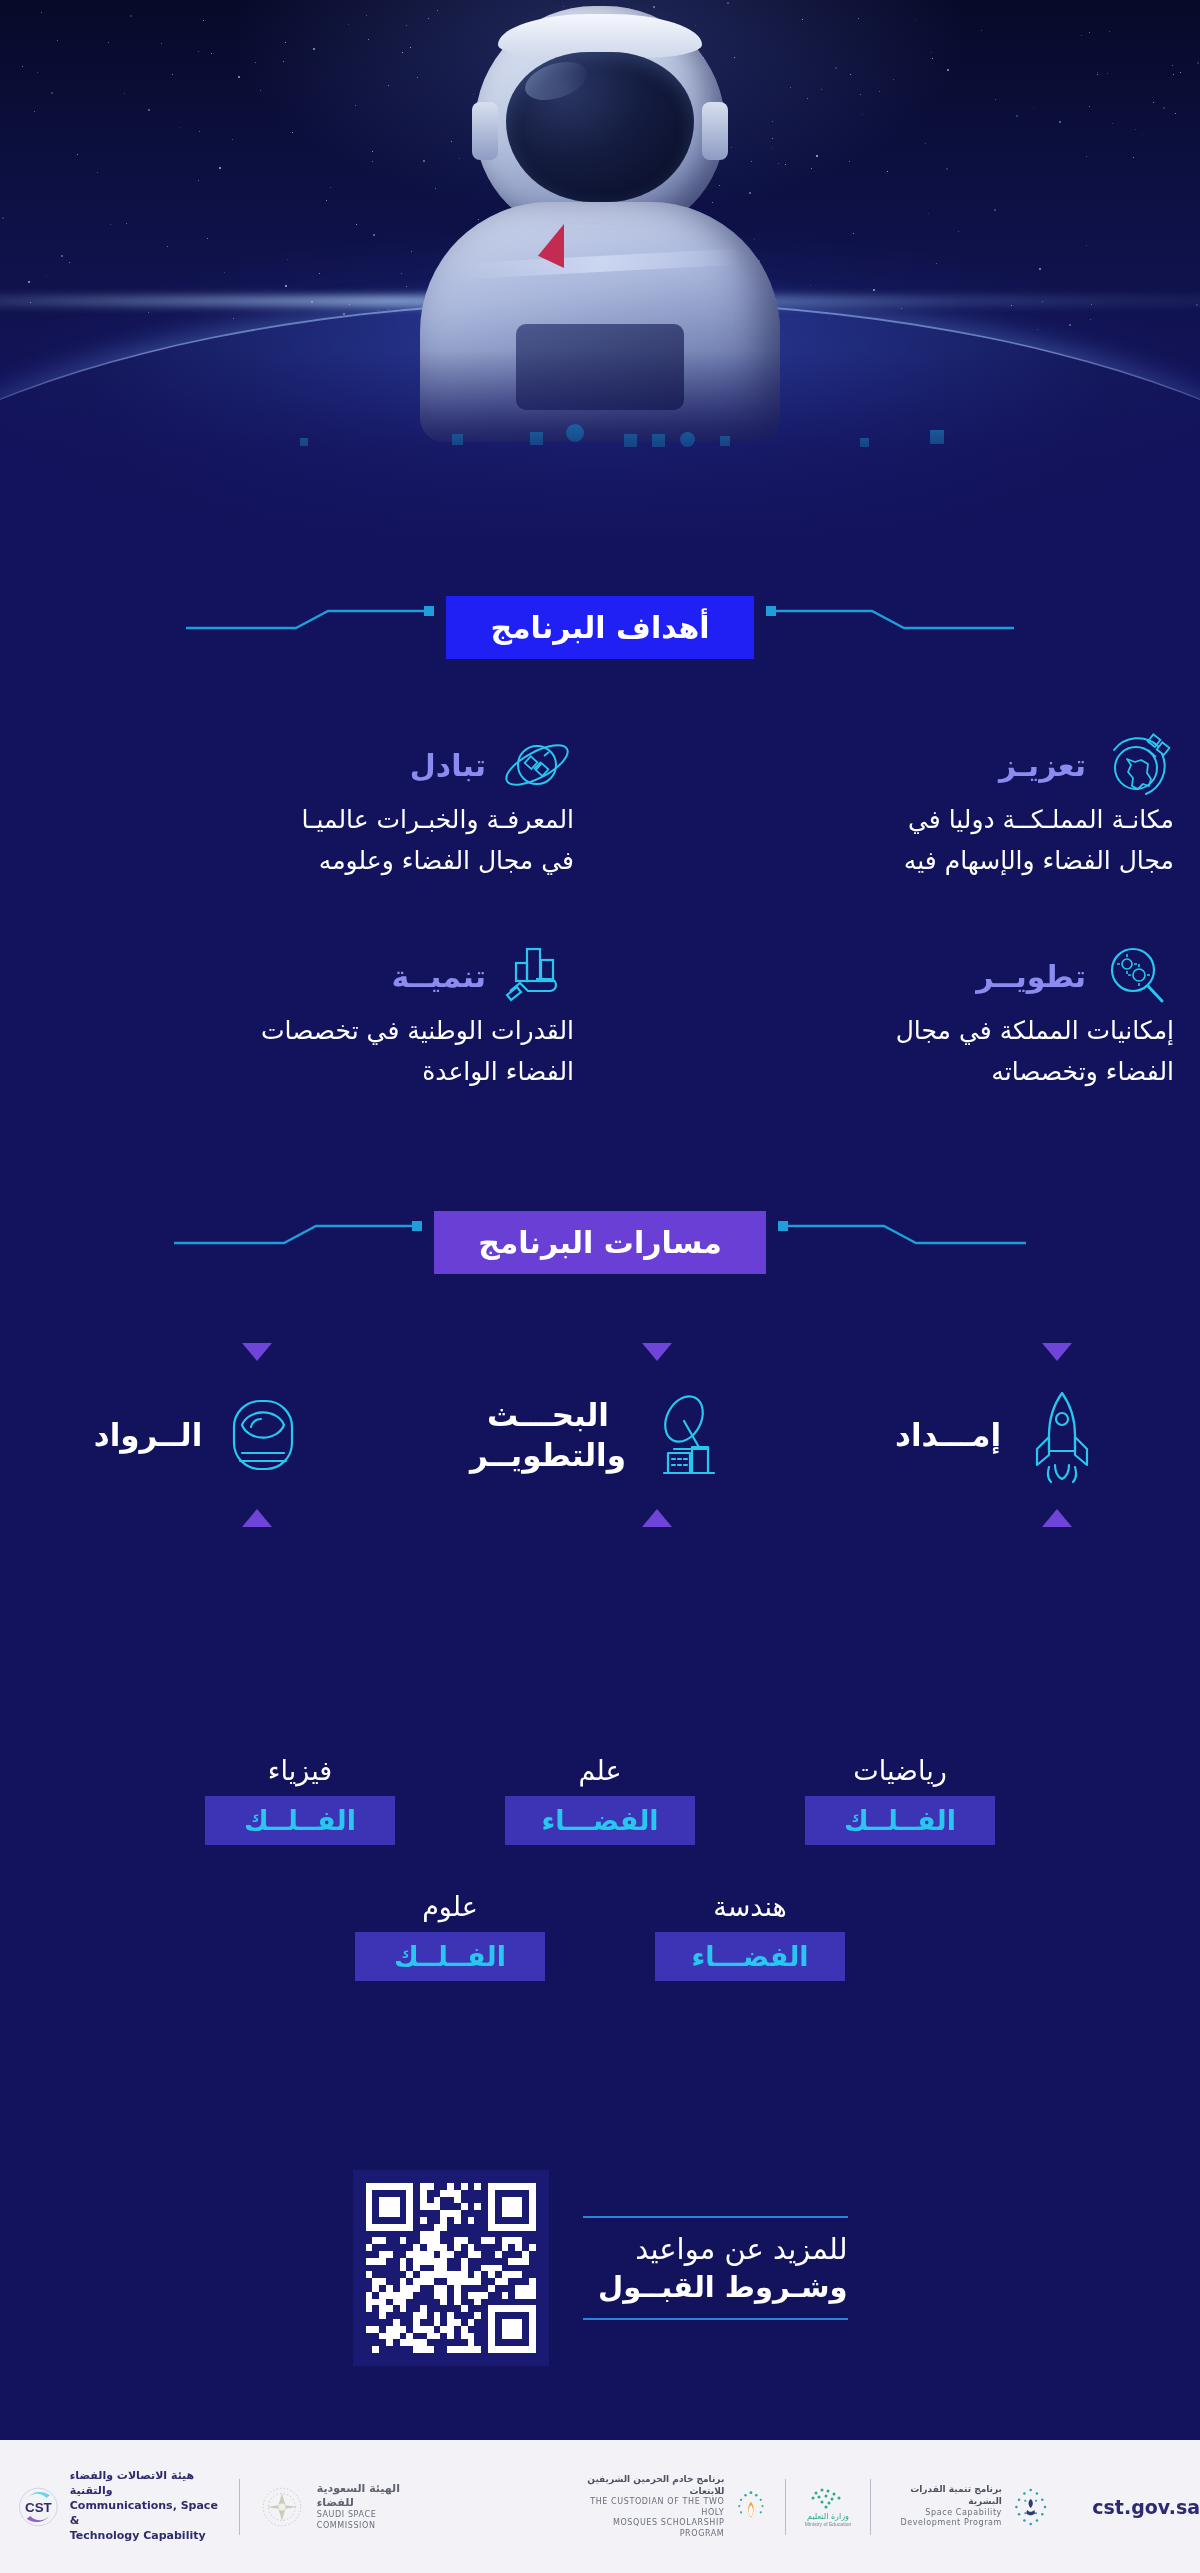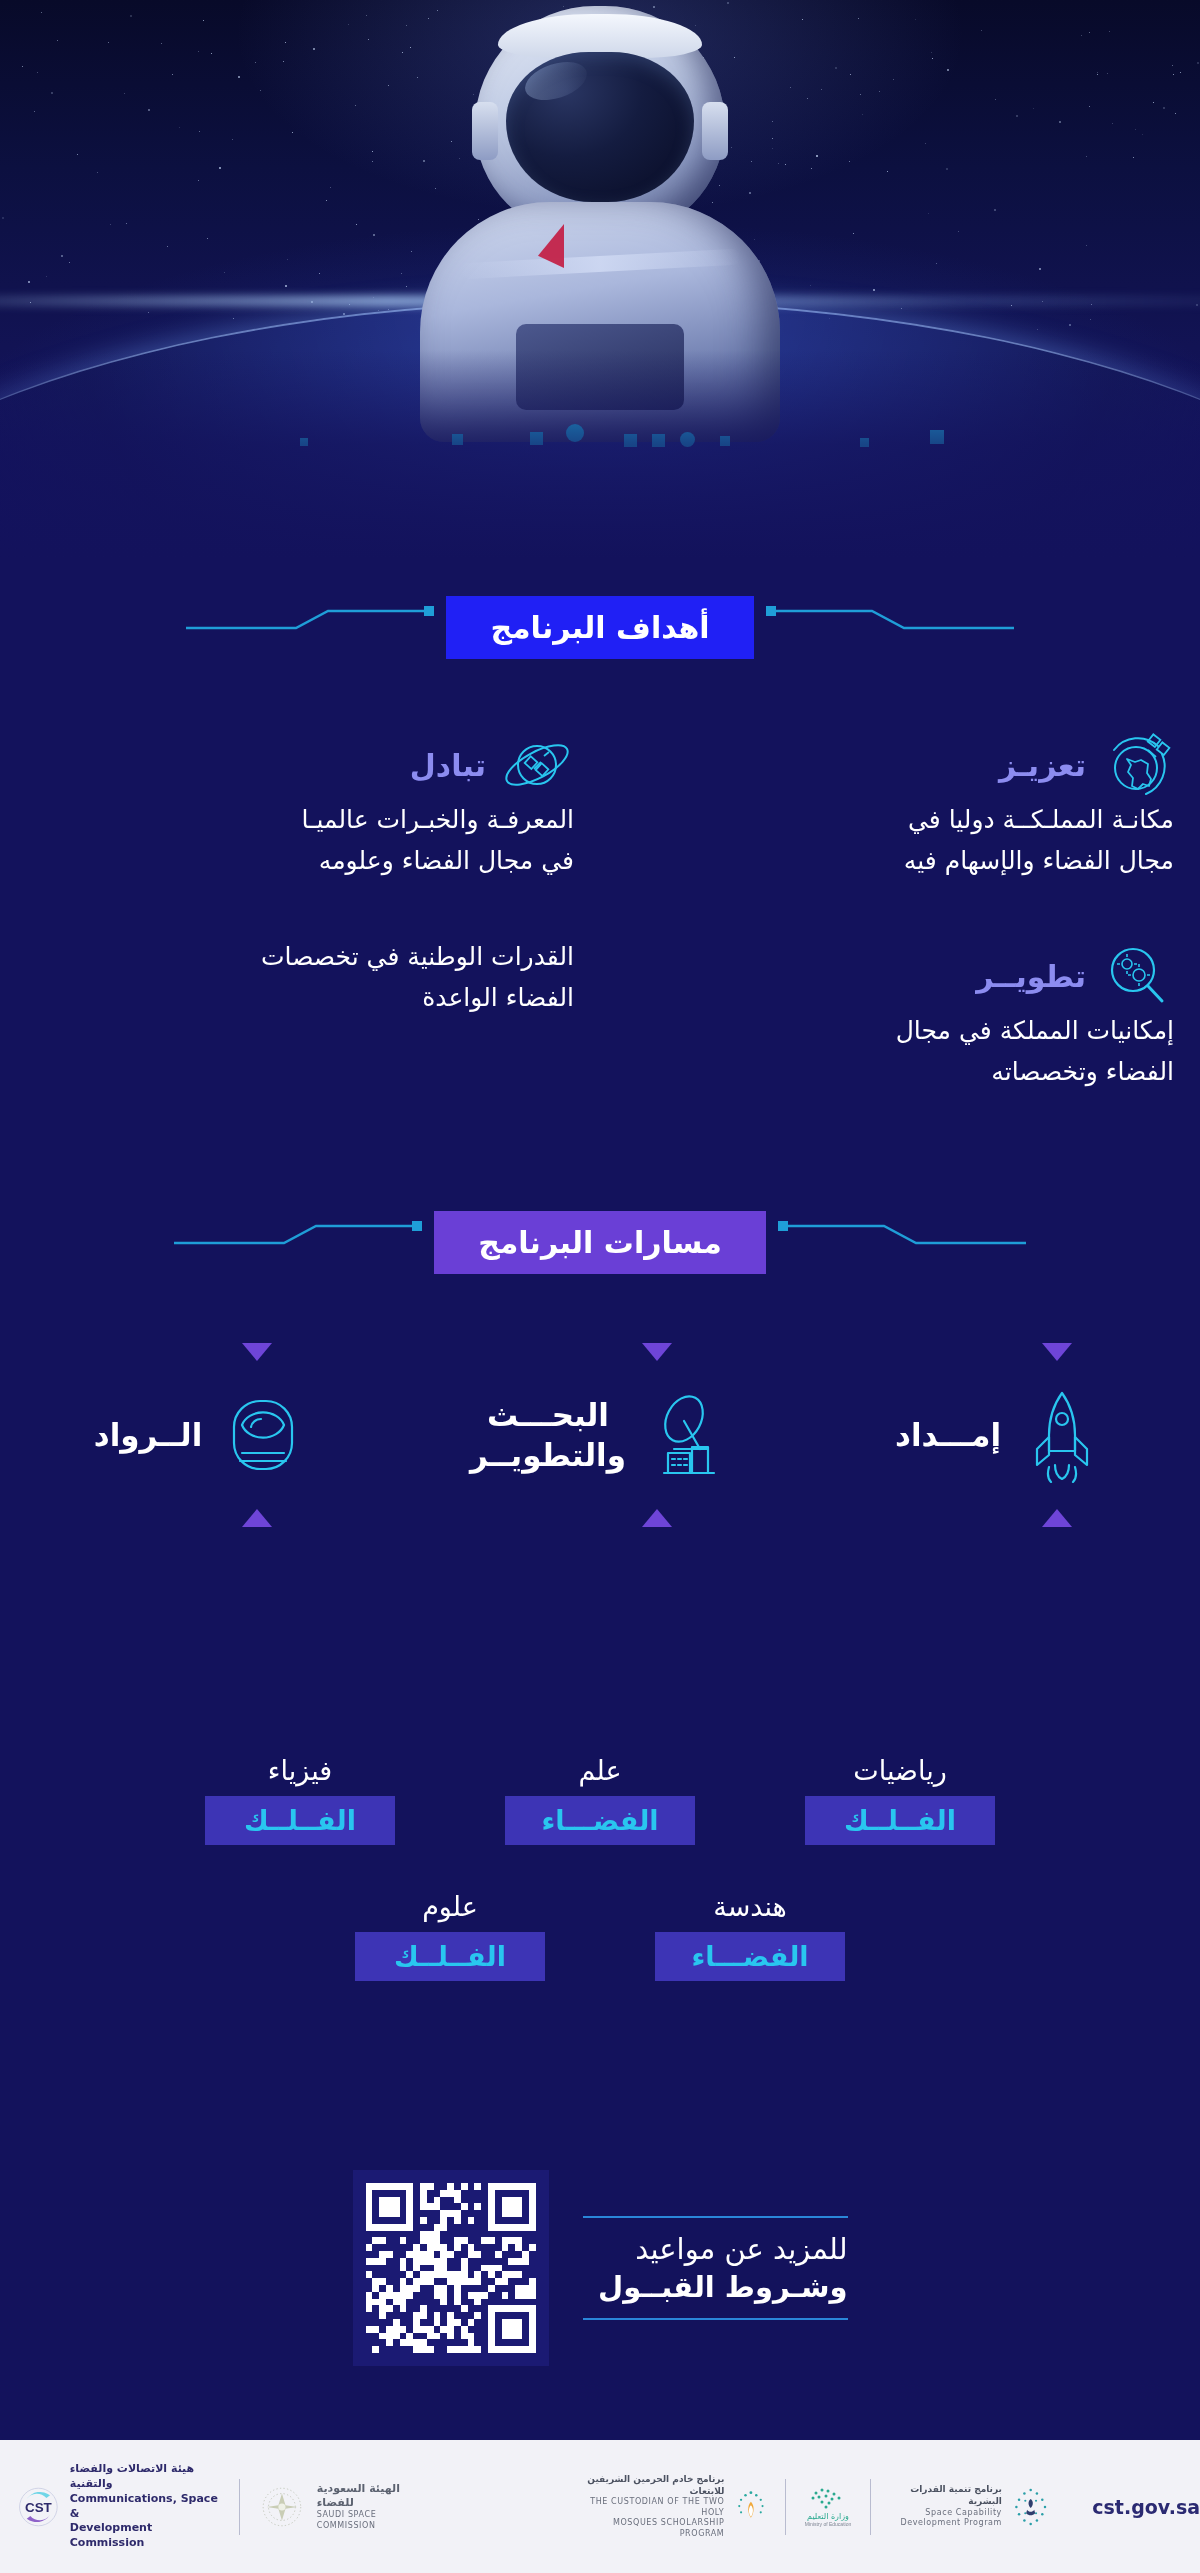--- a/index.html
+++ b/index.html
@@ -454,20 +454,32 @@
           </svg>
           <div class="goal-title">تطويــر</div>
         </div>
         <div class="goal-body">
           <span>إمكانيات المملكة في مجال</span><br>
           <span>الفضاء وتخصصاته</span>
         </div>
       </div>
 
       <div class="goal">
+        <div class="goal-head">
+          <svg class="goal-icon" viewBox="0 0 74 74">
+            <g fill="none" stroke="#29c6ef" stroke-width="2.2">
+              <rect x="27" y="10" width="13" height="32"></rect>
+              <rect x="41" y="21" width="12" height="21"></rect>
+              <rect x="16" y="24" width="11" height="18"></rect>
+              <path d="M10 52 l10 -8 8 8 h22 a6 6 0 0 0 0 -12 h-14"></path>
+              <path d="M7 56 l10 -8 4 5 -10 8z"></path>
+            </g>
+          </svg>
+          <div class="goal-title">تنميــة</div>
+        </div>
         <div class="goal-body">
           <span>القدرات الوطنية في تخصصات</span><br>
           <span>الفضاء الواعدة</span>
         </div>
       </div>
     </div>
   </div>
 
   <div class="sec-head" style="top:1211px;">
     <svg class="conn" viewBox="0 0 260 58">
@@ -1208,21 +1220,21 @@
     <div class="f-item">
       <svg width="50" height="50" viewBox="0 0 50 50">
         <path d="M25 4 a21 21 0 1 0 0 42 a21 21 0 1 0 0 -42z" fill="none" stroke="#cdd0e4" stroke-width="1"></path>
         <path d="M38 12 a18 18 0 0 0 -26 4 a14 14 0 0 1 22 -1z" fill="#6fd6e8"></path>
         <path d="M12 38 a18 18 0 0 0 26 -4 a14 14 0 0 1 -22 1z" fill="#8f62c9"></path>
         <text x="25" y="31" font-size="15" font-weight="bold" fill="#2e2a6b" text-anchor="middle" font-family="Liberation Sans, sans-serif">CST</text>
       </svg>
       <div>
         <div class="f-txt-ar">هيئة الاتصالات والفضاء والتقنية</div>
         <div class="f-txt-en">Communications, Space &amp;</div>
-        <div class="f-txt-en">Development Commission</div>
+        <div class="f-txt-en">Technology Capability</div>
       </div>
     </div>
 
     <div class="f-div"></div>
 
     <div class="f-item">
       <svg width="58" height="58" viewBox="0 0 58 58">
         <g stroke="#9aa38e" stroke-width="0.8">
           <g id="ray"></g>
         </g>

